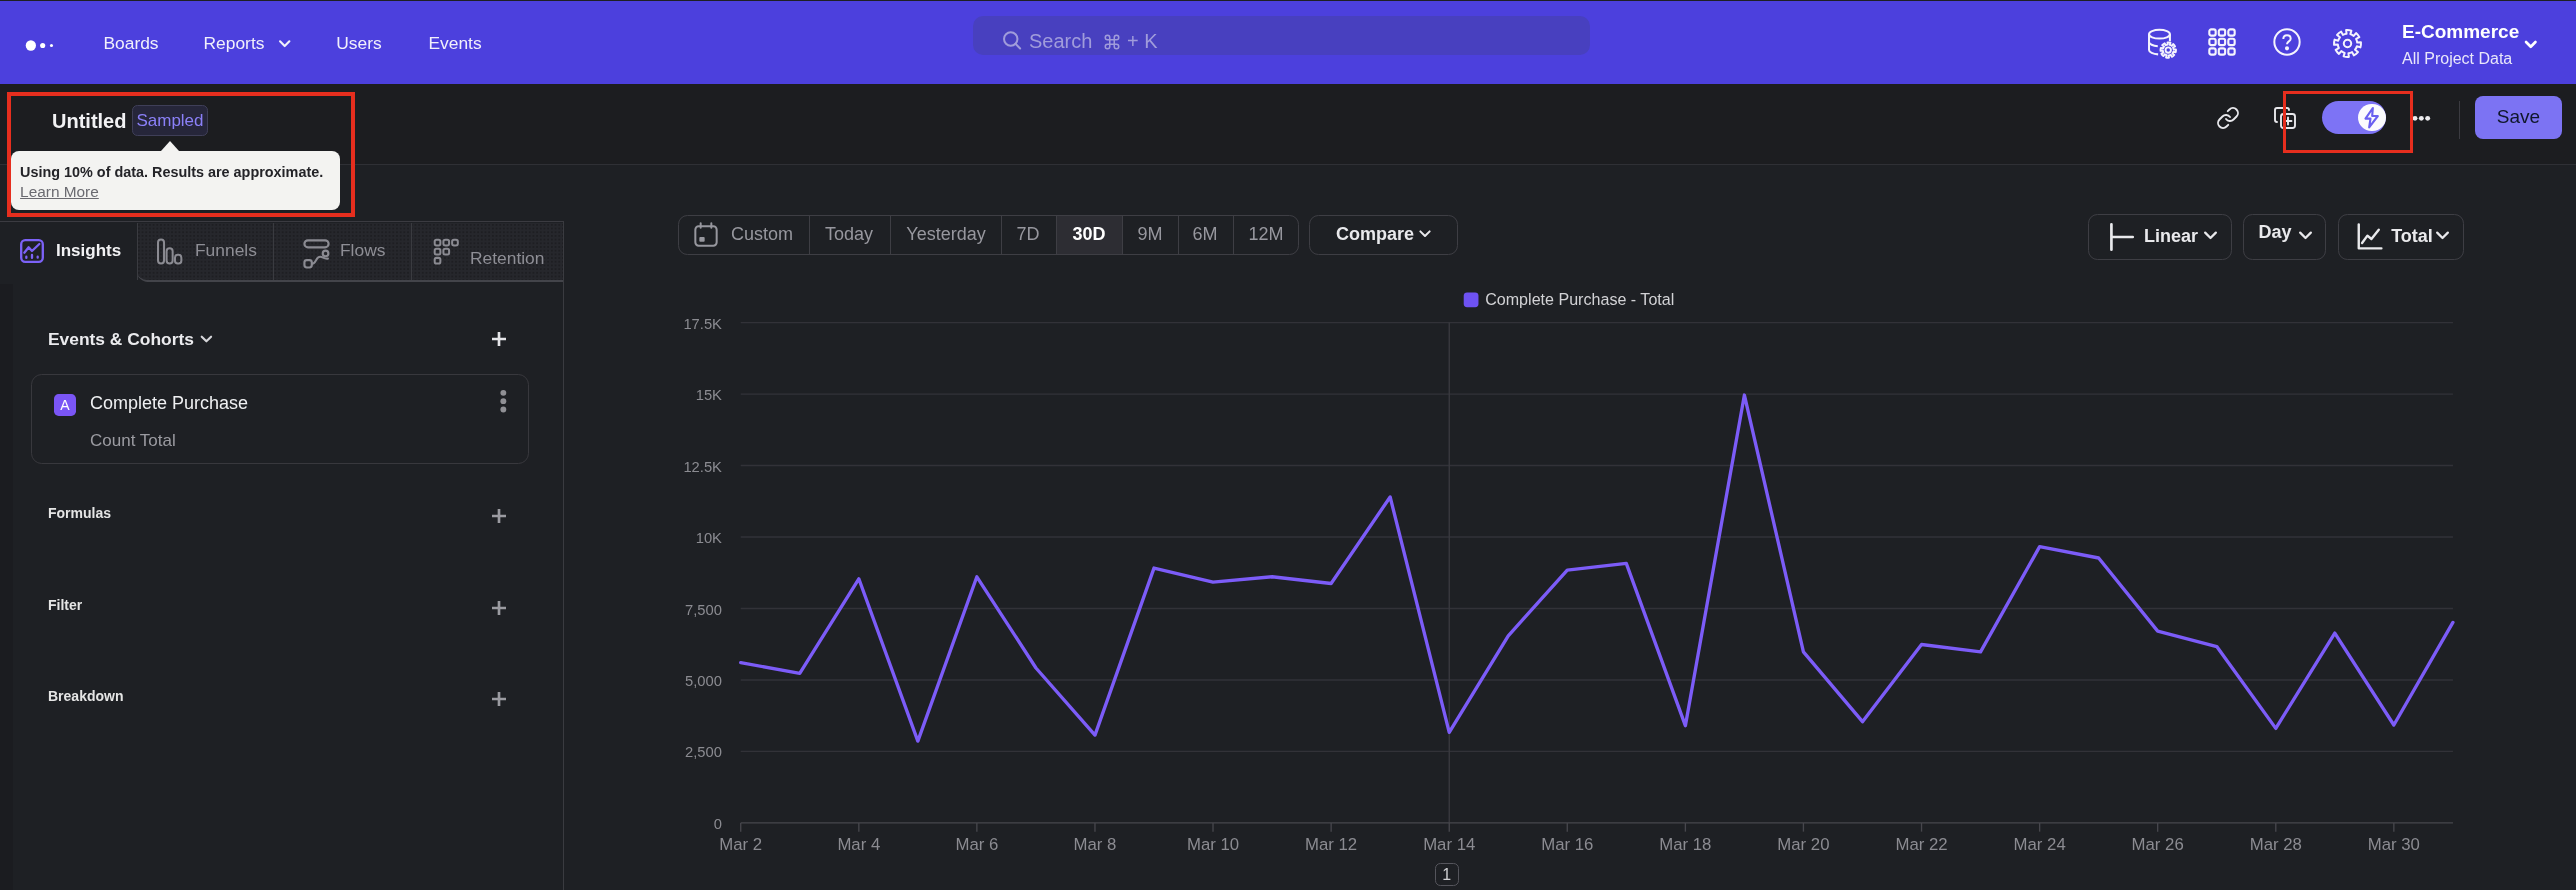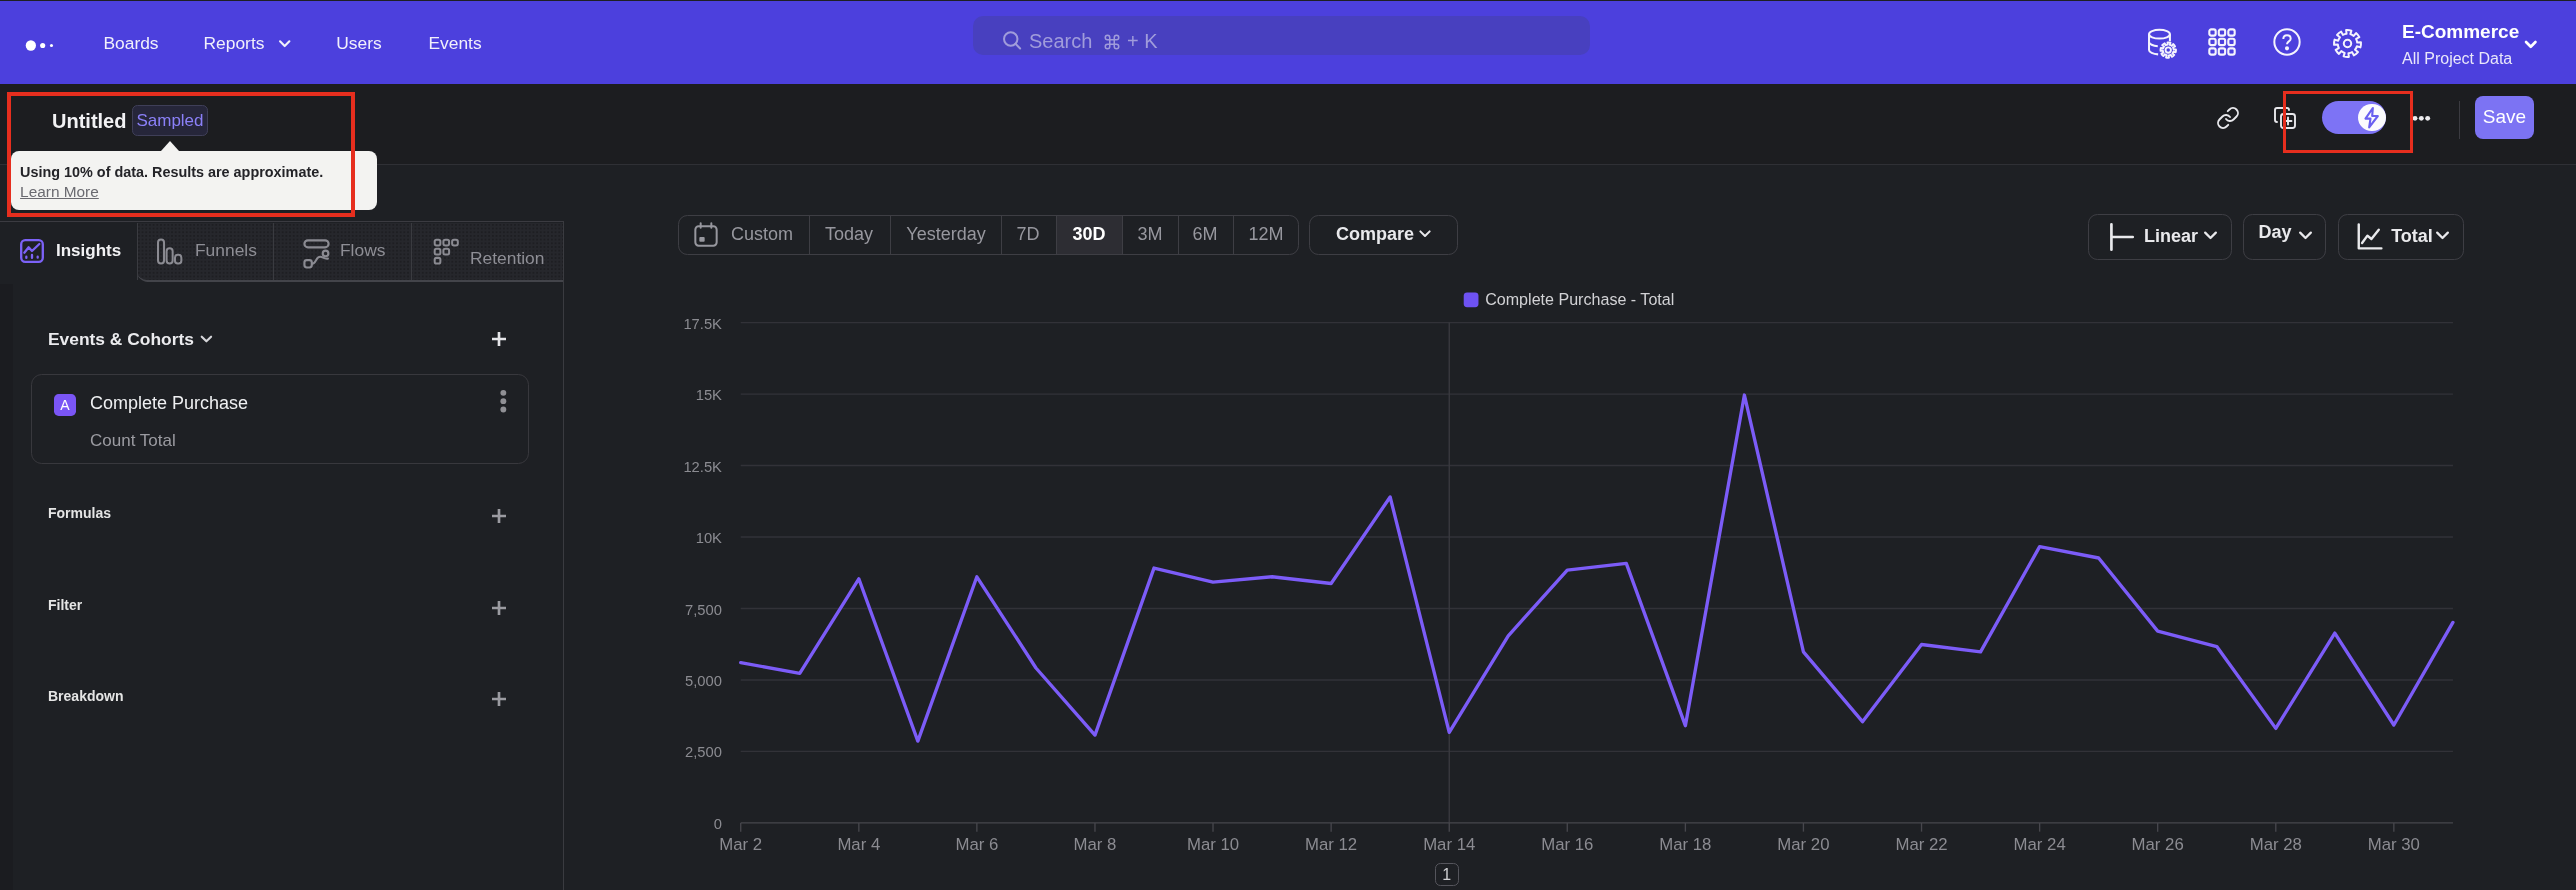--- a/index.html
+++ b/index.html
@@ -10,28 +10,28 @@
 
 #nav { position:absolute; left:0; top:1.3px; width:2576px; height:83px; background:#4c40dd; }
 .navlink { position:absolute; top:0; height:87px; line-height:87px; color:#f1f0fb; font-size:17.4px; transform:translateX(-50%); white-space:nowrap; }
 #search { position:absolute; left:973px; top:16px; width:617px; height:39px; background:#4840bf; border-radius:10px; }
 #search .stext { position:absolute; top:0; height:51px; line-height:50px; font-size:20px; color:#a09cdb; }
 
 #titlebar { position:absolute; left:0; top:84px; width:2576px; height:81px; background:#1c1d20; border-bottom:1.3px solid #2f3035; }
 #untitled { position:absolute; left:52px; top:84px; height:74px; line-height:74px; font-size:20px; font-weight:bold; color:#f2f2f4; }
 #sampled { position:absolute; left:132px; top:105px; width:76px; height:31px; line-height:29.5px; text-align:center; background:#26263a; border:0.7px solid #3f3f58; border-radius:5.4px; font-size:17px; color:#8b80f8; }
 #adddesc { position:absolute; left:233px; top:84px; height:74px; line-height:74px; font-size:18px; color:#85858c; }
-#savebtn { position:absolute; left:2475px; top:96px; width:59px; height:43px; background:#7c73f3; border-radius:8px; color:#ffffff; font-size:19px; text-align:center; line-height:42px; }
+#savebtn { position:absolute; left:2475px; top:96px; width:87px; height:43px; background:#7c73f3; border-radius:8px; color:#0f172a; font-size:19px; text-align:center; line-height:42px; }
 #toggle { position:absolute; left:2322px; top:101px; width:64px; height:33px; background:#7d73f5; border-radius:17px; }
 #knob { position:absolute; left:36px; top:2.7px; width:27.5px; height:27.5px; background:#fbfbfd; border-radius:50%; }
 #divider1 { position:absolute; left:2459px; top:101px; width:1.3px; height:38px; background:#3b3b41; }
 #redrect1 { position:absolute; left:6.7px; top:92px; width:348px; height:125px; border:4px solid #e62e1e; z-index:30; }
 #redrect2 { position:absolute; left:2283px; top:91px; width:130px; height:62px; border:3.4px solid #e62e1e; z-index:30; }
 
-#tooltip { position:absolute; left:10.7px; top:151px; width:366px; height:59px; background:#f3f3f1; border-radius:8px; z-index:20; }
+#tooltip { position:absolute; left:10.7px; top:151px; width:329px; height:59px; background:#f3f3f1; border-radius:8px; z-index:20; }
 #tooltip .arrow { position:absolute; left:150px; top:-10px; width:0; height:0; border-left:9.4px solid transparent; border-right:9.4px solid transparent; border-bottom:10.7px solid #f3f3f1; }
 #tooltip .l1 { position:absolute; left:9.4px; top:12.7px; font-size:14.4px; font-weight:bold; color:#242428; white-space:nowrap; }
 #tooltip .l2 { position:absolute; left:9.4px; top:32px; font-size:15.4px; color:#6a6a70; text-decoration:underline; }
 
 #tabstrip { position:absolute; left:137px; top:223px; width:427px; height:59px; background:#26272c; background-image:radial-gradient(rgba(0,0,0,0.22) 0.8px, transparent 0.9px); background-size:3.7px 3.7px; border-bottom:2px solid #43444a; border-radius:0 0 0 10.7px; }
 #tabline { position:absolute; left:0; top:221px; width:564px; height:1.3px; background:#3b3b41; }
 .tabsep { position:absolute; top:223px; width:1.3px; height:57px; background:#3a3b40; }
 .tabtext { position:absolute; top:223px; height:57px; line-height:55px; font-size:17.4px; }
 
 #sideborder { position:absolute; left:563px; top:221px; width:1.3px; height:669px; background:#3a3b40; }
@@ -218,21 +218,21 @@
   <div class="segsep" style="left:1001px;"></div>
   <div class="segsep" style="left:1056px;"></div>
   <div class="segsep" style="left:1122px;"></div>
   <div class="segsep" style="left:1178px;"></div>
   <div class="segsep" style="left:1233px;"></div>
   <div class="seglab" style="left:762px;">Custom</div>
   <div class="seglab" style="left:849px;">Today</div>
   <div class="seglab" style="left:946px;">Yesterday</div>
   <div class="seglab" style="left:1028px;">7D</div>
   <div class="seglab" style="left:1089px;color:#ffffff;font-weight:bold;">30D</div>
-  <div class="seglab" style="left:1150px;">3M</div>
+  <div class="seglab" style="left:1150px;">9M</div>
   <div class="seglab" style="left:1205px;">6M</div>
   <div class="seglab" style="left:1266px;">12M</div>
   <div class="btn" style="left:1309px;top:215px;width:149px;height:40px;"></div>
   <div class="seglab" style="left:1375px;color:#e9e9ec;font-weight:bold;">Compare</div>
   <svg class="abs" style="left:1415px;top:228px;" width="20" height="13.4" viewBox="0 0 30 20">
       <path d="M8 5 L15 12 L22 5" stroke="#e9e9ec" stroke-width="3" fill="none" stroke-linecap="round" stroke-linejoin="round"></path>
     </svg>
   <div class="btn" style="left:2088px;top:214px;width:144px;height:46px;"></div>
   <div class="seglab" style="left:2171px;top:217px;color:#e9e9ec;font-weight:bold;">Linear</div>
   <div class="btn" style="left:2243px;top:214px;width:83px;height:46px;"></div>

